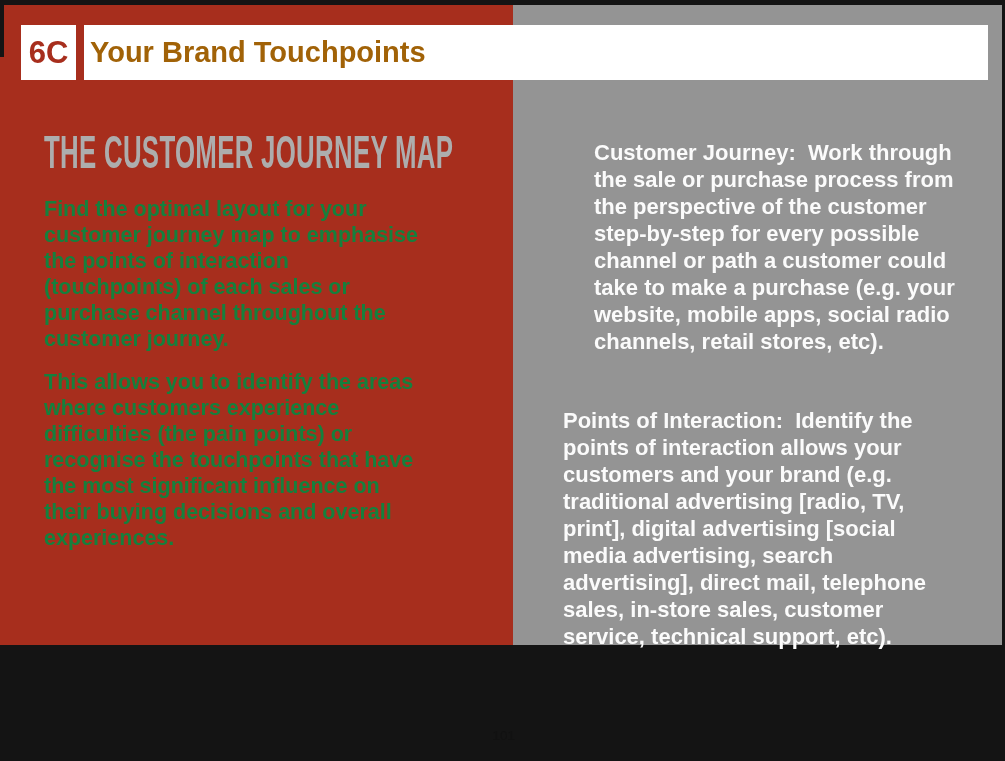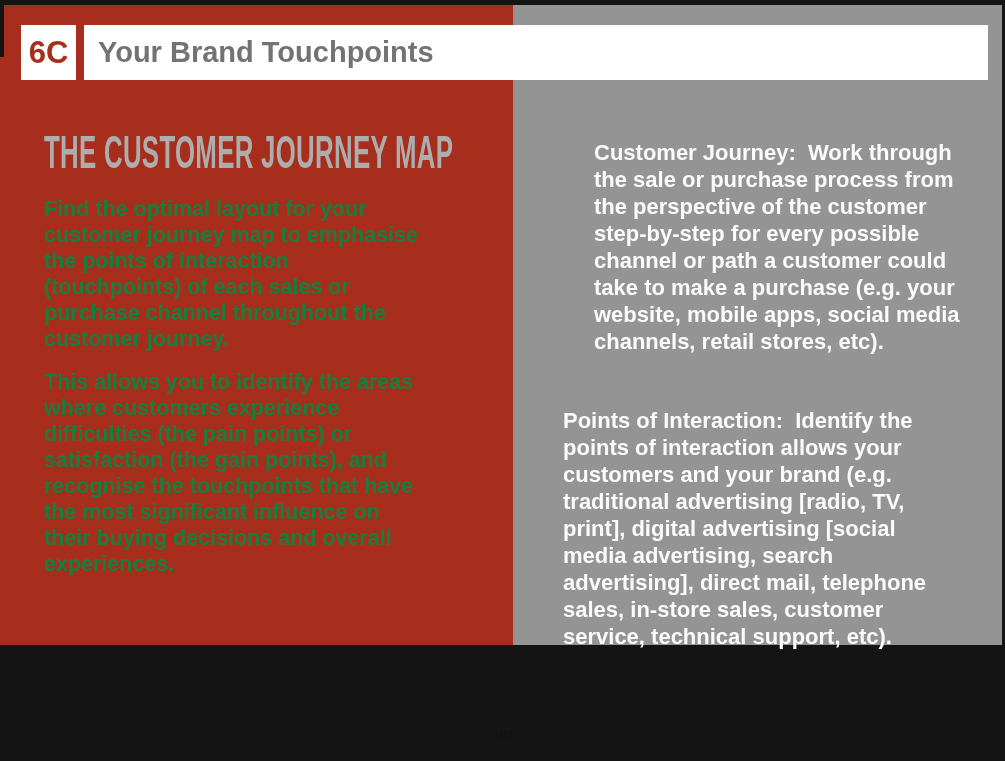--- a/index.html
+++ b/index.html
@@ -57,23 +57,23 @@
   }
   .title-bar {
     position: absolute;
     left: 84px; top: 20px; right: 14px;
     height: 55px;
     background: #ffffff;
     z-index: 2;
   }
   .title-bar .title-text {
     display: block;
-    padding-left: 14px;
+    padding-left: 6px;
     line-height: 55px;
-    color: #737373;
+    color: #a16207;
     font-weight: bold;
     font-size: 29px;
     white-space: nowrap;
   }
   .left-heading {
     position: absolute;
     left: 44px; top: 127px;
     color: #adadad;
     font-weight: bold;
     font-size: 47px;
@@ -140,35 +140,34 @@
     <span class="line">the points of interaction</span>
     <span class="line">(touchpoints) of each sales or</span>
     <span class="line">purchase channel throughout the</span>
     <span class="line">customer journey.</span>
   </div>
 
   <div class="para left-para left-para-2">
     <span class="line">This allows you to identify the areas</span>
     <span class="line">where customers experience</span>
     <span class="line">difficulties (the pain points) or</span>
-    <span class="line">satisfaction (the gain points), and</span>
     <span class="line">recognise the touchpoints that have</span>
     <span class="line">the most significant influence on</span>
     <span class="line">their buying decisions and overall</span>
     <span class="line">experiences.</span>
   </div>
 
   <div class="para right-para right-para-1">
     <span class="line">Customer Journey:  Work through</span>
     <span class="line">the sale or purchase process from</span>
     <span class="line">the perspective of the customer</span>
     <span class="line">step-by-step for every possible</span>
     <span class="line">channel or path a customer could</span>
     <span class="line">take to make a purchase (e.g. your</span>
-    <span class="line">website, mobile apps, social media</span>
+    <span class="line">website, mobile apps, social radio</span>
     <span class="line">channels, retail stores, etc).</span>
   </div>
 
   <div class="para right-para right-para-2">
     <span class="line">Points of Interaction:  Identify the</span>
     <span class="line">points of interaction allows your</span>
     <span class="line">customers and your brand (e.g.</span>
     <span class="line">traditional advertising [radio, TV,</span>
     <span class="line">print], digital advertising [social</span>
     <span class="line">media advertising, search</span>

